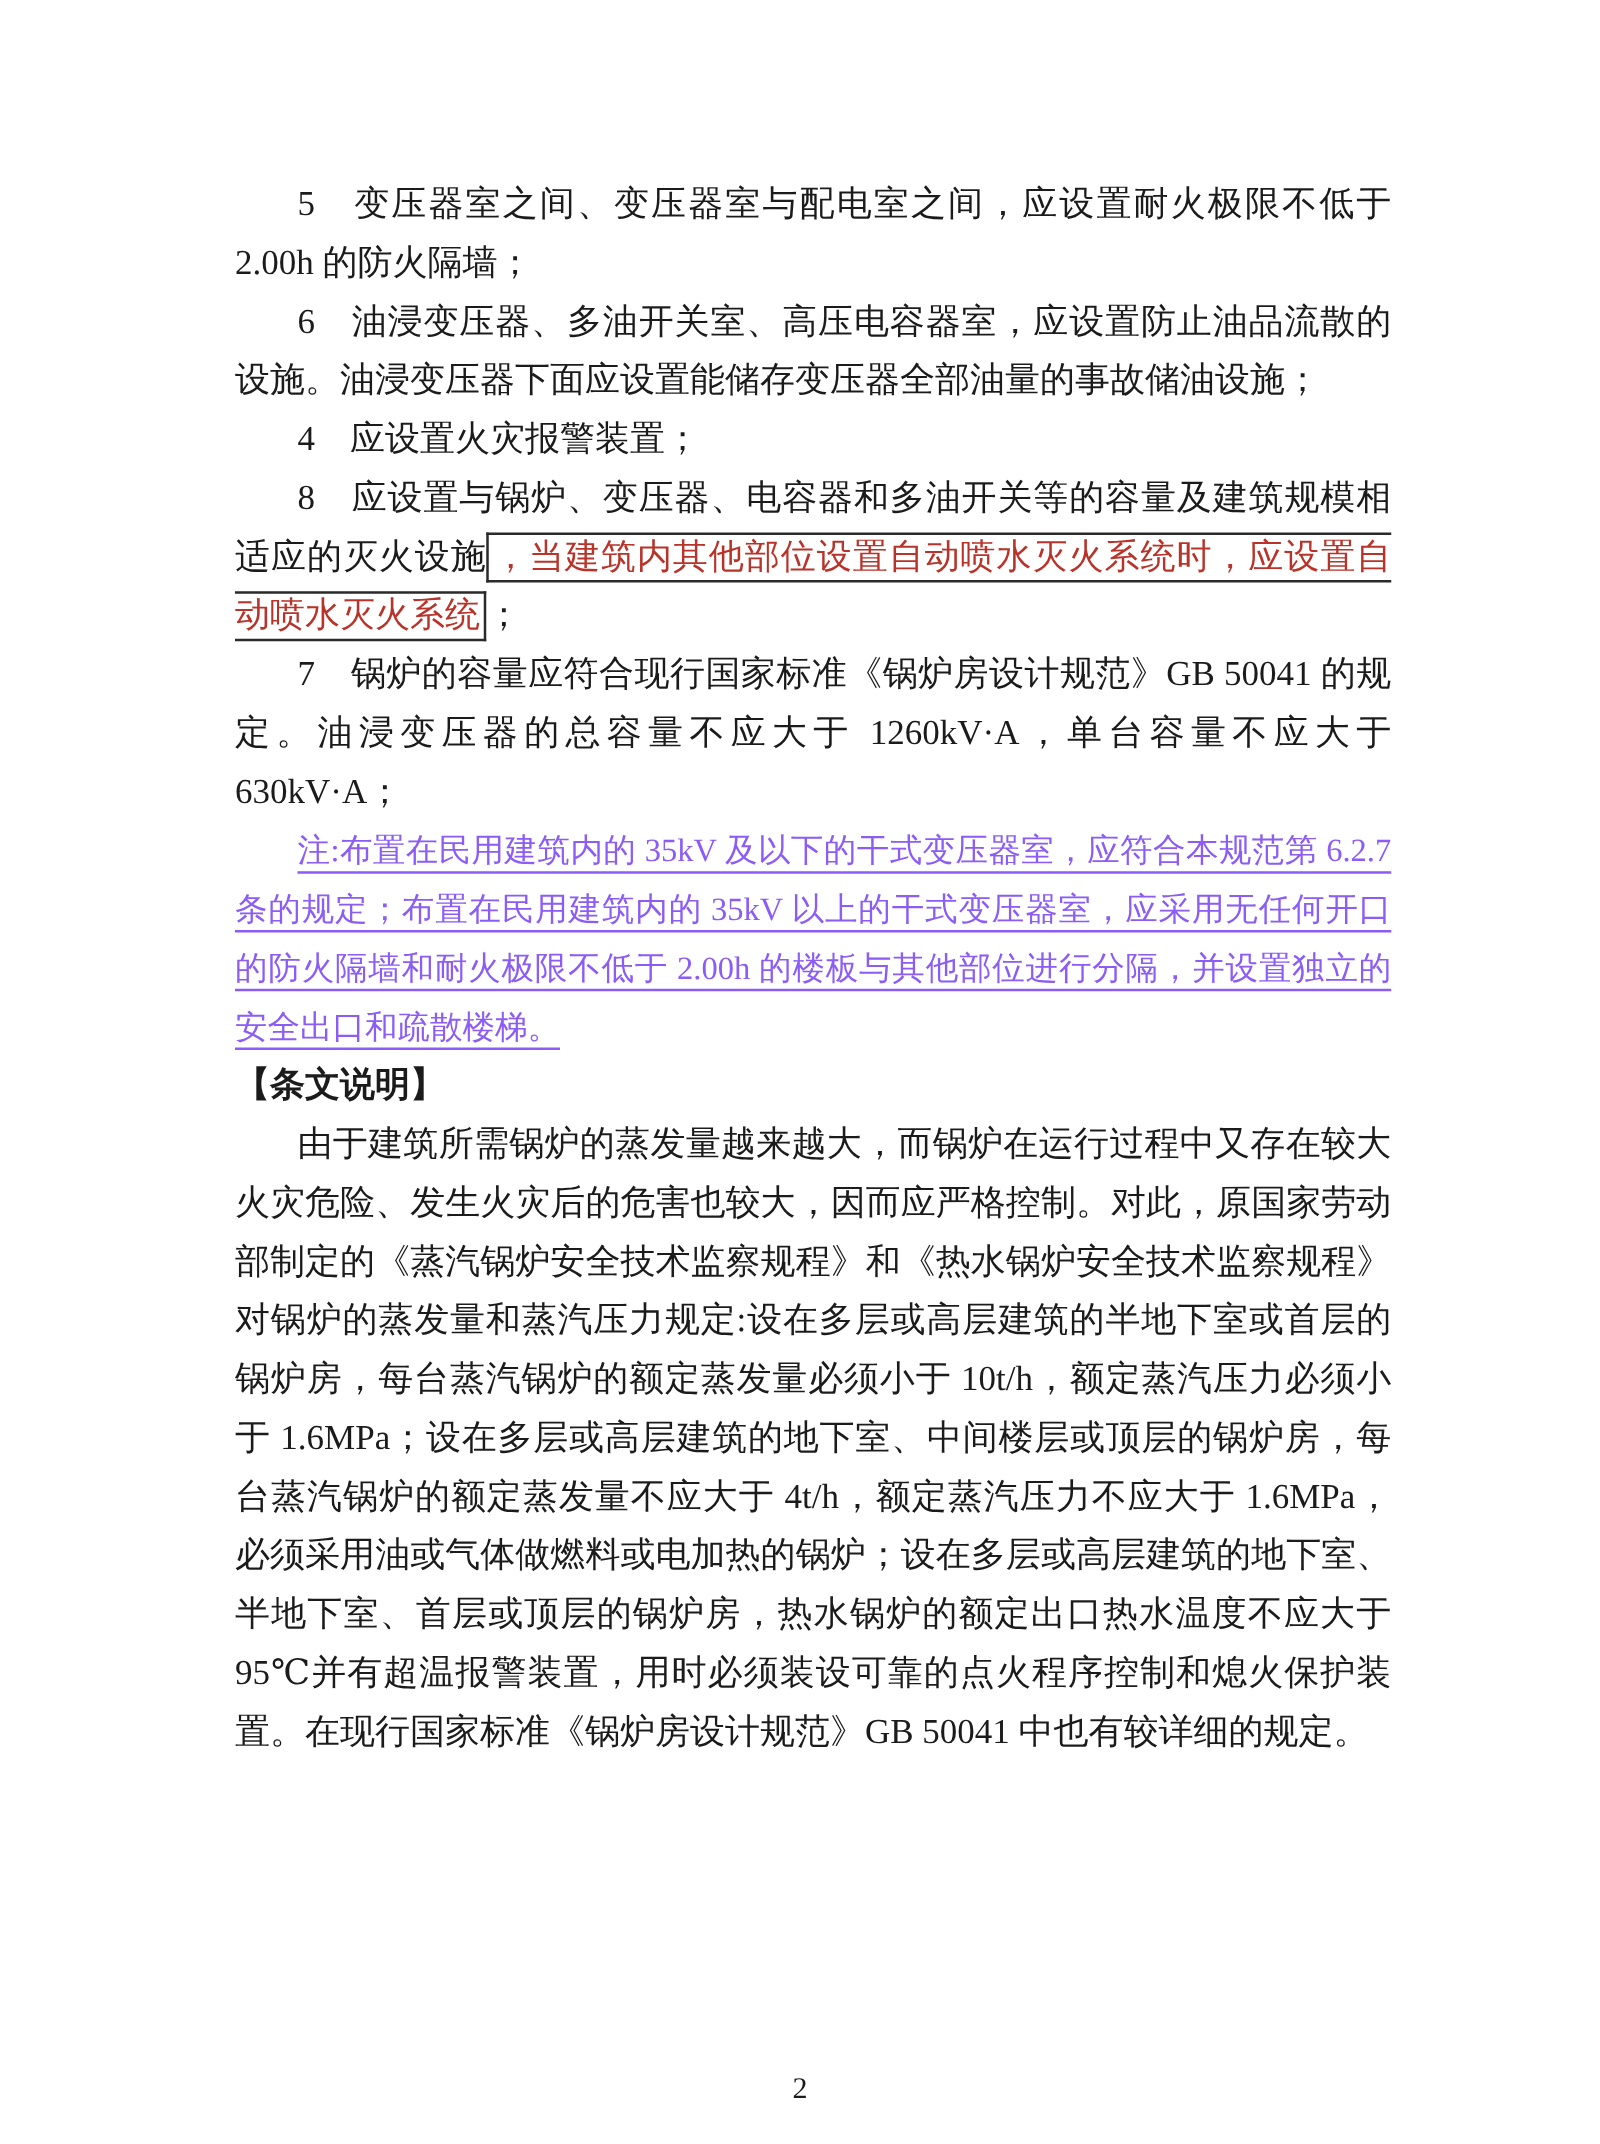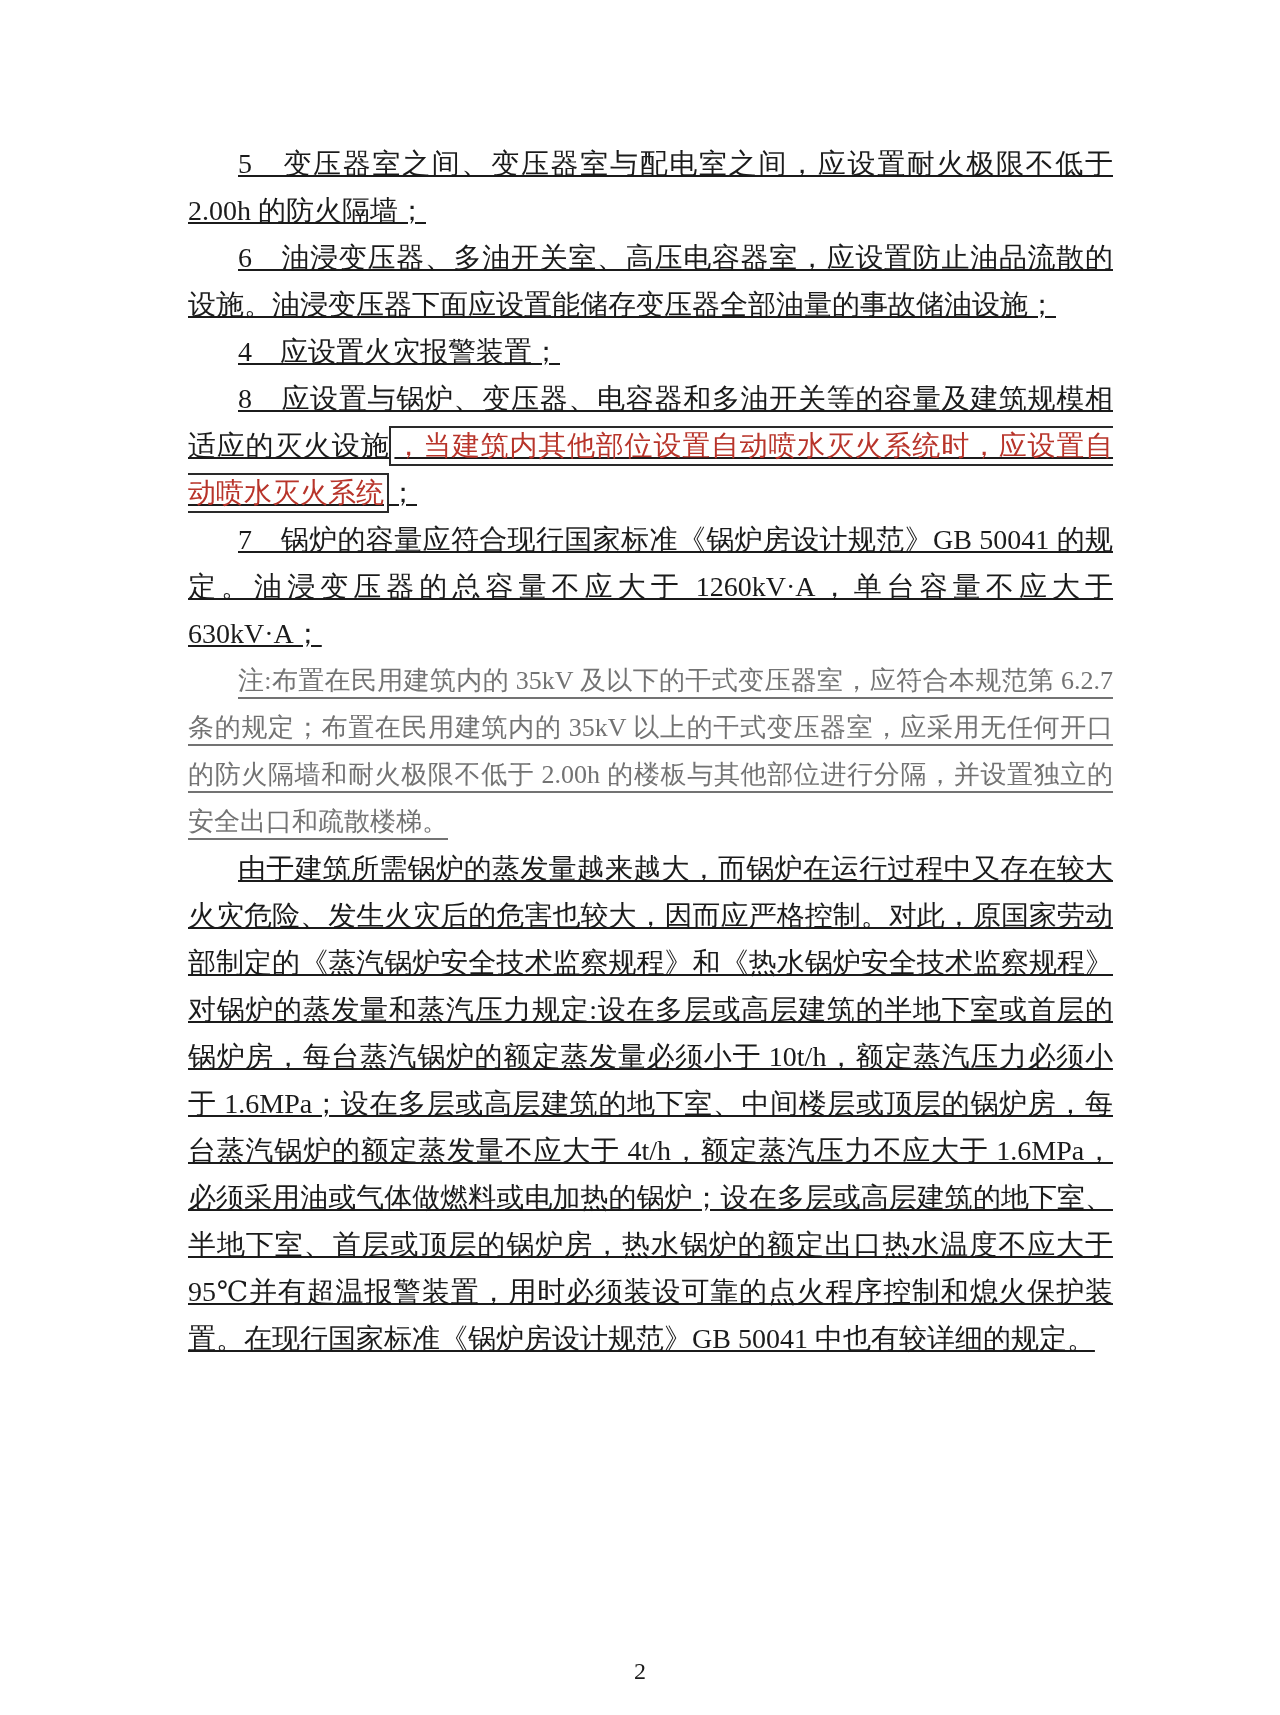--- a/index.html
+++ b/index.html
@@ -24,24 +24,23 @@
     font-size: 28px;
     line-height: 47px;
     text-align: justify;
   }
   .content p {
     margin: 0;
     padding: 0;
   }
   .indent {
     text-indent: 50px;
-    text-decoration: underline;
   }
   .note {
-    color: #737373;
+    color: #8b5cf6;
     font-size: 26px;
     text-indent: 50px;
     text-decoration: underline;
     text-decoration-thickness: 2px;
     text-underline-offset: 8px;
   }
   .heading {
     font-weight: bold;
     text-indent: 0;
   }
@@ -73,20 +72,21 @@
 
     <p class="indent">4　应设置火灾报警装置；</p>
 
     <p class="indent"><span>8　应设置与锅炉、变压器、电容器和多油开关等的容量及建筑规模相适应的灭火设施</span><span class="redbox">，当建筑内其他部位设置自动喷水灭火系统时，应设置自动喷水灭火系统</span><span>；</span></p>
 
     <p class="indent">7　锅炉的容量应符合现行国家标准《锅炉房设计规范》GB 50041 的规定。油浸变压器的总容量不应大于 1260kV·A，单台容量不应大于 630kV·A；</p>
 
 
     <p class="note">注:布置在民用建筑内的 35kV 及以下的干式变压器室，应符合本规范第 6.2.7 条的规定；布置在民用建筑内的 35kV 以上的干式变压器室，应采用无任何开口的防火隔墙和耐火极限不低于 2.00h 的楼板与其他部位进行分隔，并设置独立的安全出口和疏散楼梯。</p>
 
+    <p class="heading">【条文说明】</p>
 
 
 
     <p class="indent">由于建筑所需锅炉的蒸发量越来越大，而锅炉在运行过程中又存在较大火灾危险、发生火灾后的危害也较大，因而应严格控制。对此，原国家劳动部制定的《蒸汽锅炉安全技术监察规程》和《热水锅炉安全技术监察规程》对锅炉的蒸发量和蒸汽压力规定:设在多层或高层建筑的半地下室或首层的锅炉房，每台蒸汽锅炉的额定蒸发量必须小于 10t/h，额定蒸汽压力必须小于 1.6MPa；设在多层或高层建筑的地下室、中间楼层或顶层的锅炉房，每台蒸汽锅炉的额定蒸发量不应大于 4t/h，额定蒸汽压力不应大于 1.6MPa，必须采用油或气体做燃料或电加热的锅炉；设在多层或高层建筑的地下室、半地下室、首层或顶层的锅炉房，热水锅炉的额定出口热水温度不应大于 95℃并有超温报警装置，用时必须装设可靠的点火程序控制和熄火保护装置。在现行国家标准《锅炉房设计规范》GB 50041 中也有较详细的规定。</p>
 
   </div>
 
   <div class="pagenum">2</div>
 </div>
 

